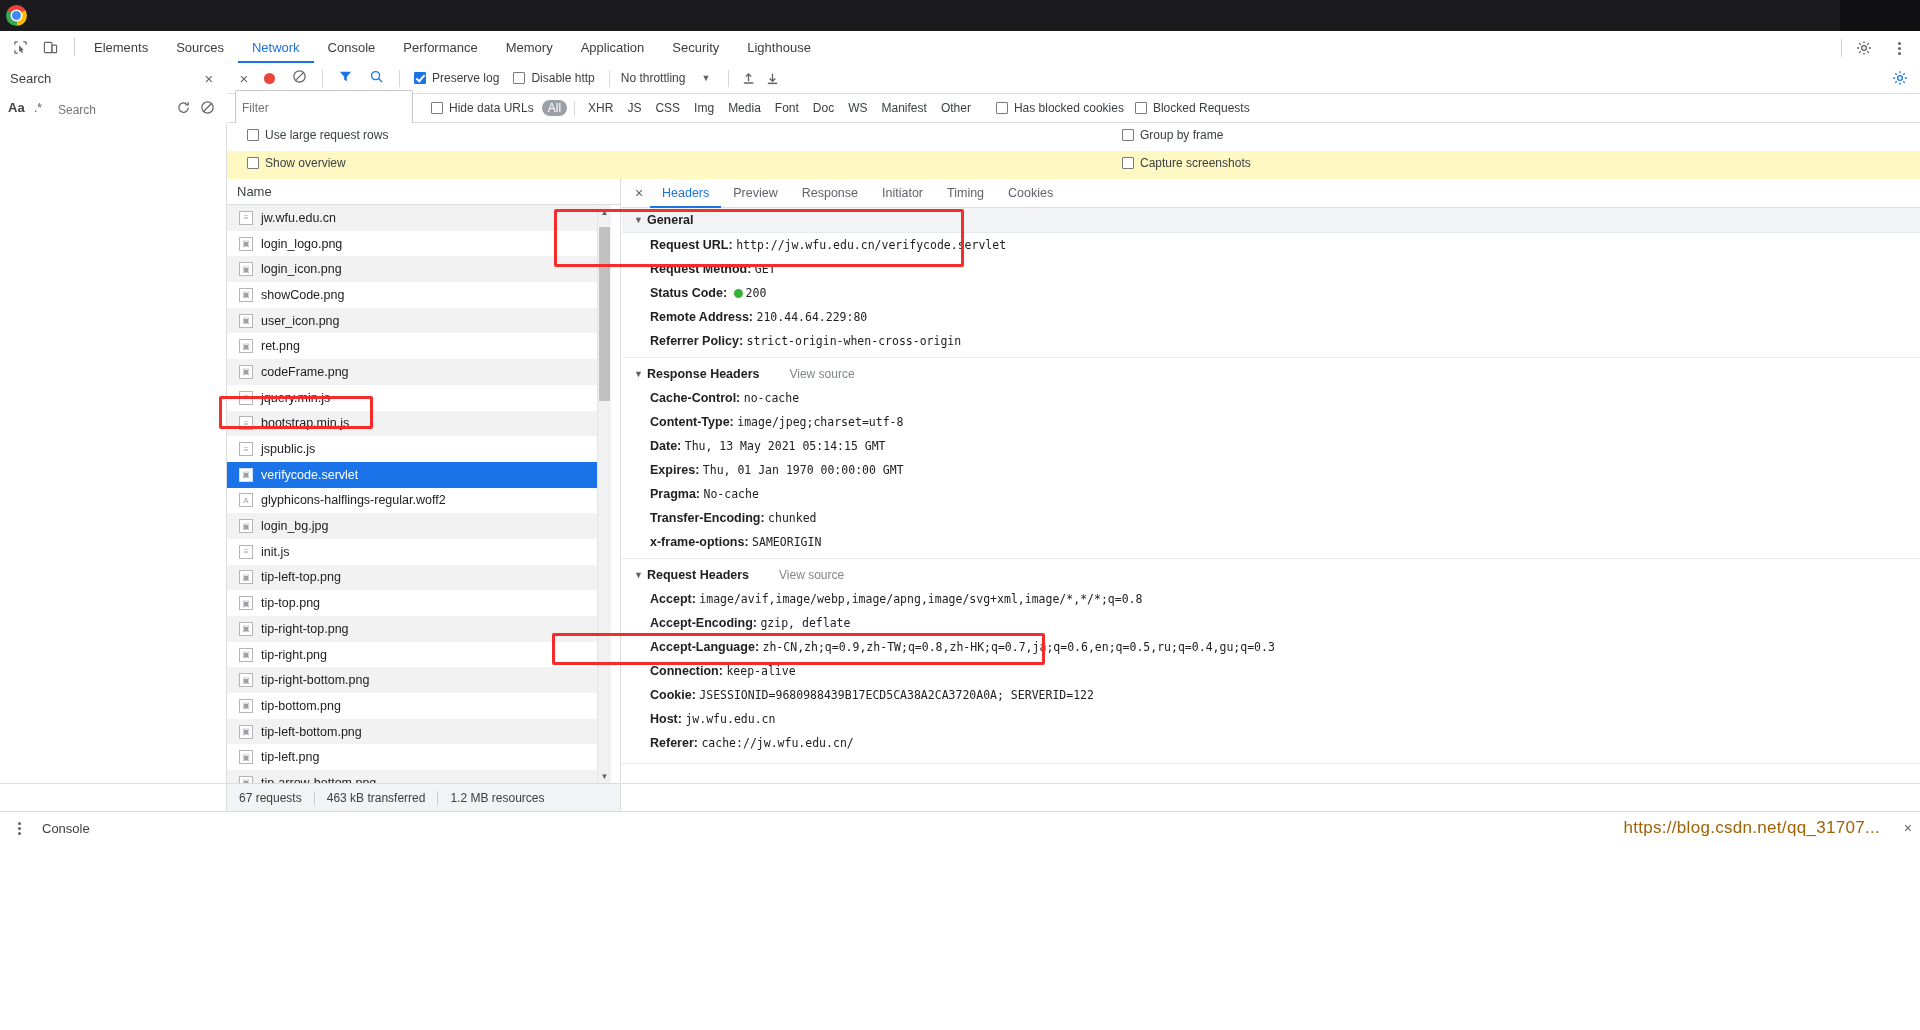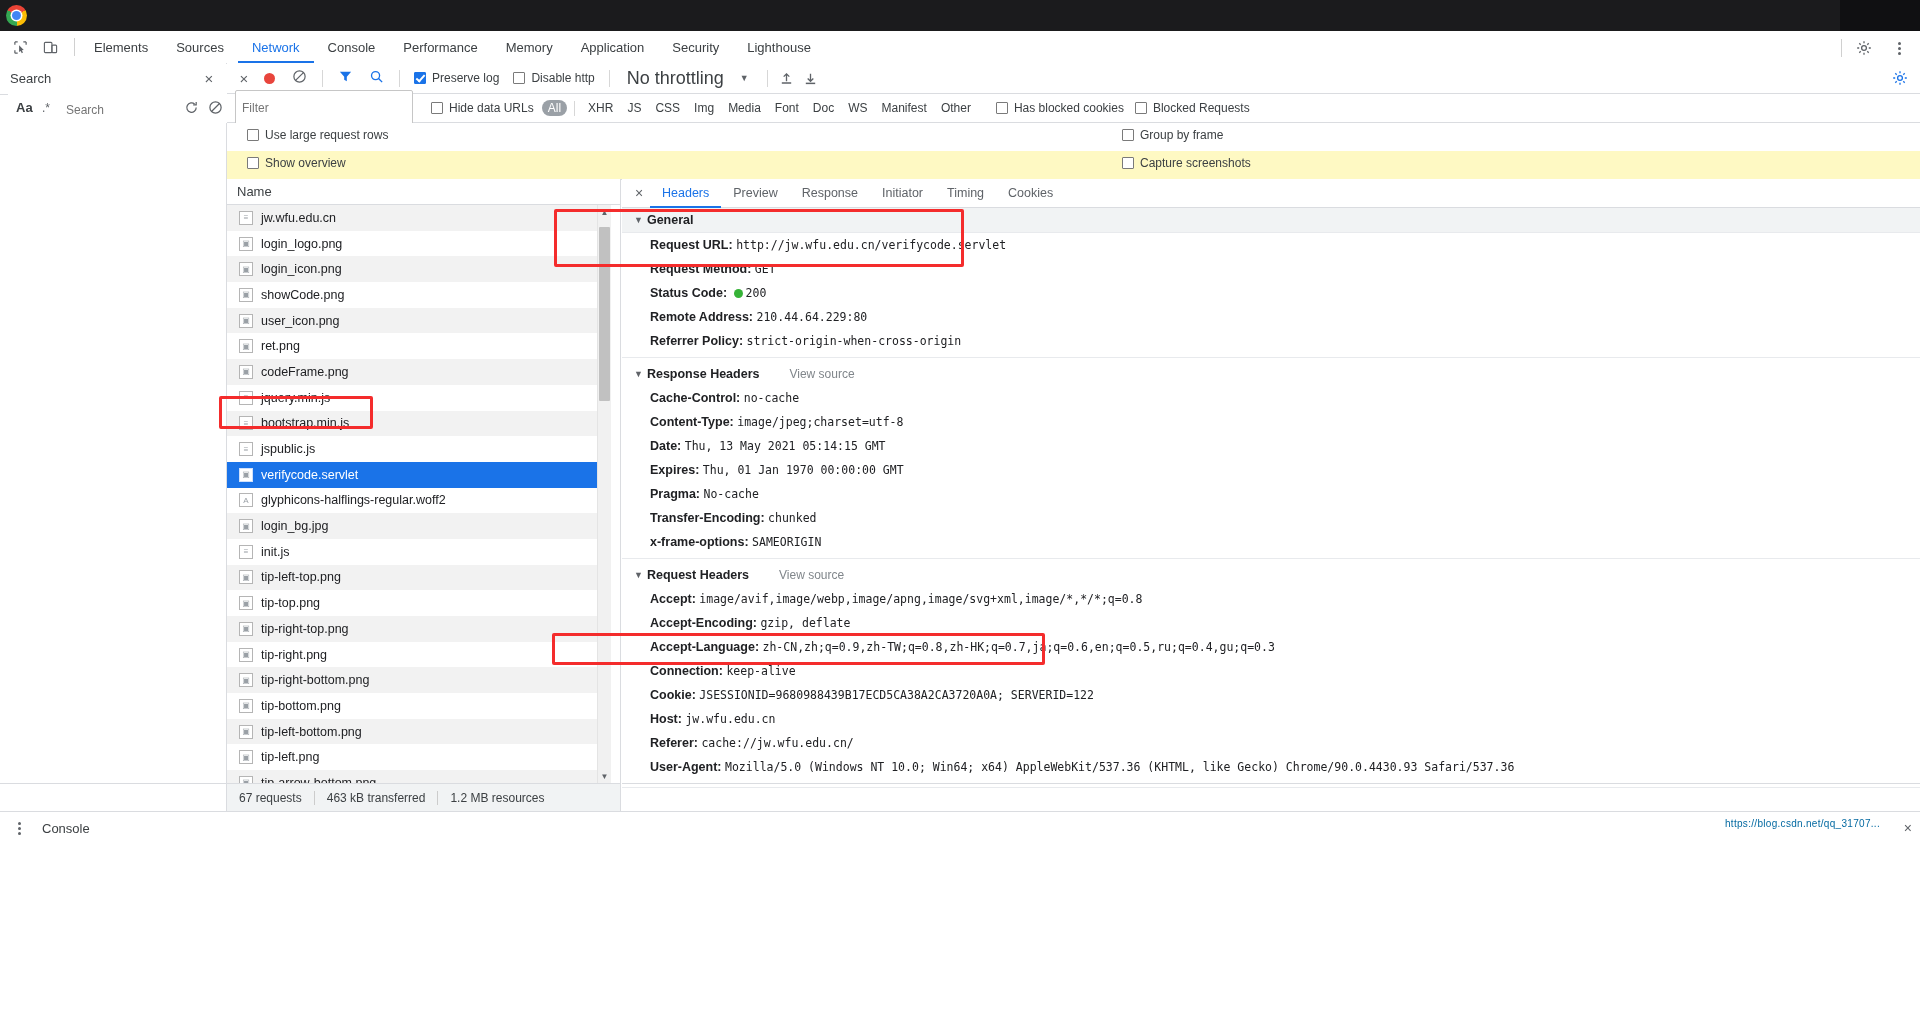--- a/index.html
+++ b/index.html
@@ -28,39 +28,39 @@
   .vdiv{width:1px;height:18px;background:#d0d0d0;margin:0 6px;}
   .dt-tabs{position:absolute;left:80px;top:0;height:32px;display:flex;align-items:stretch;}
   .dt-tab{padding:0 14px;display:flex;align-items:center;font-size:13px;color:#3c4043;cursor:pointer;white-space:nowrap;}
   .dt-tab.active{color:#1a73e8;box-shadow:inset 0 -2px 0 #1a73e8;}
   .dt-right{position:absolute;right:8px;top:4px;display:flex;gap:4px;align-items:center;}
 
   
   .search-header{position:absolute;left:0;top:63px;width:226px;height:31px;background:#fff;border-bottom:1px solid #dadce0;}
   .search-title{position:absolute;left:10px;top:8px;font-size:13px;color:#3c4043;}
   .search-close{position:absolute;right:8px;top:6px;width:18px;height:18px;display:flex;align-items:center;justify-content:center;color:#5f6368;font-size:15px;cursor:pointer;}
-  .search-toolbar2{position:absolute;left:8px;top:94px;width:226px;height:29px;border-bottom:1px solid #dadce0;background:#fff;}
+  .search-toolbar2{position:absolute;left:0;top:94px;width:226px;height:29px;border-bottom:1px solid #dadce0;background:#fff;}
   .aa-btn{position:absolute;left:8px;top:6px;font-size:13px;font-weight:bold;color:#3c4043;cursor:pointer;}
   .regex-btn{position:absolute;left:34px;top:7px;font-size:12px;color:#5f6368;cursor:pointer;}
   .search-input{position:absolute;left:56px;top:5px;width:112px;height:19px;border:none;outline:none;font-size:12px;color:#80868b;background:transparent;}
   .refresh-btn{position:absolute;left:176px;top:6px;cursor:pointer;}
   .clear-btn{position:absolute;left:200px;top:6px;cursor:pointer;}
   .search-body{position:absolute;left:0;top:123px;width:226px;height:660px;background:#fff;border-right:1px solid #dadce0;}
 
   
   .net-bar1{position:absolute;left:227px;top:63px;width:1693px;height:31px;border-bottom:1px solid #dadce0;background:#fff;display:flex;align-items:center;padding-left:8px;box-sizing:border-box;}
   .rec-dot{width:11px;height:11px;border-radius:50%;background:#e8453c;margin:0 9px;cursor:pointer;}
   .ban-icon{margin:0 8px;cursor:pointer;}
   .funnel{margin:0 8px;cursor:pointer;}
   .magn{margin:0 8px;cursor:pointer;}
   .cb{display:inline-flex;align-items:center;gap:6px;font-size:12px;color:#3c4043;cursor:pointer;margin:0 7px;white-space:nowrap;}
   .box{width:12px;height:12px;border:1px solid #7a7a7a;border-radius:1px;background:#fff;display:inline-block;box-sizing:border-box;}
   .box.checked{background:#1a73e8;border-color:#1a73e8;position:relative;}
   .box.checked:after{content:"";position:absolute;left:3px;top:0px;width:3px;height:7px;border:solid #fff;border-width:0 2px 2px 0;transform:rotate(42deg);}
-  .throttle{font-size:18px;color:#3c4043;margin-left:10px;white-space:nowrap;}
+  .throttle{font-size:12px;color:#3c4043;margin-left:4px;white-space:nowrap;}
   .caret{margin-left:16px;color:#5f6368;font-size:9px;}
   .net-bar1 .vsep{width:1px;height:17px;background:#d7d7d7;margin:0 7px;}
 
   
   .net-bar2{position:absolute;left:227px;top:94px;width:1693px;height:29px;border-bottom:1px solid #dadce0;background:#fff;display:flex;align-items:center;padding-left:8px;box-sizing:border-box;}
   .filter-input{width:178px;height:20px;border:1px solid #c6c6c6;border-radius:2px;padding:17px 6px;font-size:12px;color:#80868b;outline:none;box-sizing:border-box;}
   .ftype{font-size:12px;color:#3c4043;padding:1px 6px;border-radius:8px;cursor:pointer;margin:0 1px;white-space:nowrap;}
   .ftype.sel{background:#9aa0a6;color:#fff;}
   .fsep{width:1px;height:15px;background:#d7d7d7;margin:0 6px;}
 
@@ -108,21 +108,21 @@
   .sumdiv{width:1px;height:14px;background:#ccc;}
   .detail-bottom{position:absolute;left:622px;top:783px;width:1298px;height:28px;background:#fff;border-top:1px solid #dadce0;}
   .left-bottom{position:absolute;left:0;top:783px;width:227px;height:28px;background:#fff;border-top:1px solid #dadce0;border-right:1px solid #dadce0;box-sizing:border-box;}
 
   
   .drawer{position:absolute;left:0;top:811px;width:1920px;height:32px;background:#fff;border-top:1px solid #dadce0;display:flex;align-items:center;}
   .kebab{width:26px;height:26px;display:flex;flex-direction:column;align-items:center;justify-content:center;gap:2px;margin-left:6px;cursor:pointer;}
   .kdot{width:3px;height:3px;border-radius:50%;background:#5f6368;}
   .drawer-tab{font-size:13px;color:#3c4043;padding:0 10px;cursor:pointer;}
   .drawer-x{position:absolute;right:8px;top:8px;color:#5f6368;font-size:14px;cursor:pointer;}
-  .watermark{position:absolute;right:40px;top:818px;font-size:10px;color:#0369a1;letter-spacing:.3px;}
+  .watermark{position:absolute;right:40px;top:818px;font-size:17px;color:#a16207;letter-spacing:.3px;}
   .page-rest{position:absolute;left:0;top:843px;width:1920px;height:187px;background:#fff;}
 </style>
 </head>
 <body>
 
 <div class="app">
 
   <div class="browser-top">
     <div class="chrome-logo"></div>
     <div class="chrome-dark-right"></div>
@@ -479,21 +479,20 @@
       <span class="viewsrc">View source</span>
     </div>
     <div id="req-rows">
         <div class="hrow"><span class="hname">Accept: </span><span class="hval">image/avif,image/webp,image/apng,image/svg+xml,image/*,*/*;q=0.8</span></div>
         <div class="hrow"><span class="hname">Accept-Encoding: </span><span class="hval">gzip, deflate</span></div>
         <div class="hrow"><span class="hname">Accept-Language: </span><span class="hval">zh-CN,zh;q=0.9,zh-TW;q=0.8,zh-HK;q=0.7,ja;q=0.6,en;q=0.5,ru;q=0.4,gu;q=0.3</span></div>
         <div class="hrow"><span class="hname">Connection: </span><span class="hval">keep-alive</span></div>
         <div class="hrow"><span class="hname">Cookie: </span><span class="hval">JSESSIONID=9680988439B17ECD5CA38A2CA3720A0A; SERVERID=122</span></div>
         <div class="hrow"><span class="hname">Host: </span><span class="hval">jw.wfu.edu.cn</span></div>
         <div class="hrow"><span class="hname">Referer: </span><span class="hval">cache://jw.wfu.edu.cn/</span></div>
-        <div class="hrow"><span class="hname">User-Agent: </span><span class="hval">Mozilla/5.0 (Windows NT 10.0; Win64; x64) AppleWebKit/537.36 (KHTML, like Gecko) Chrome/90.0.4430.93 Safari/537.36</span></div>
       </div>
     <div class="sep-line" style="margin-top:8px;"></div>
   </div>
 
   <div class="redbox" style="left:554px;top:209px;width:404px;height:52px;"></div>
   <div class="redbox" style="left:219px;top:396px;width:148px;height:27px;"></div>
   <div class="redbox" style="left:552px;top:633px;width:487px;height:26px;"></div>
 
   <div class="drawer">
     <div class="kebab">

